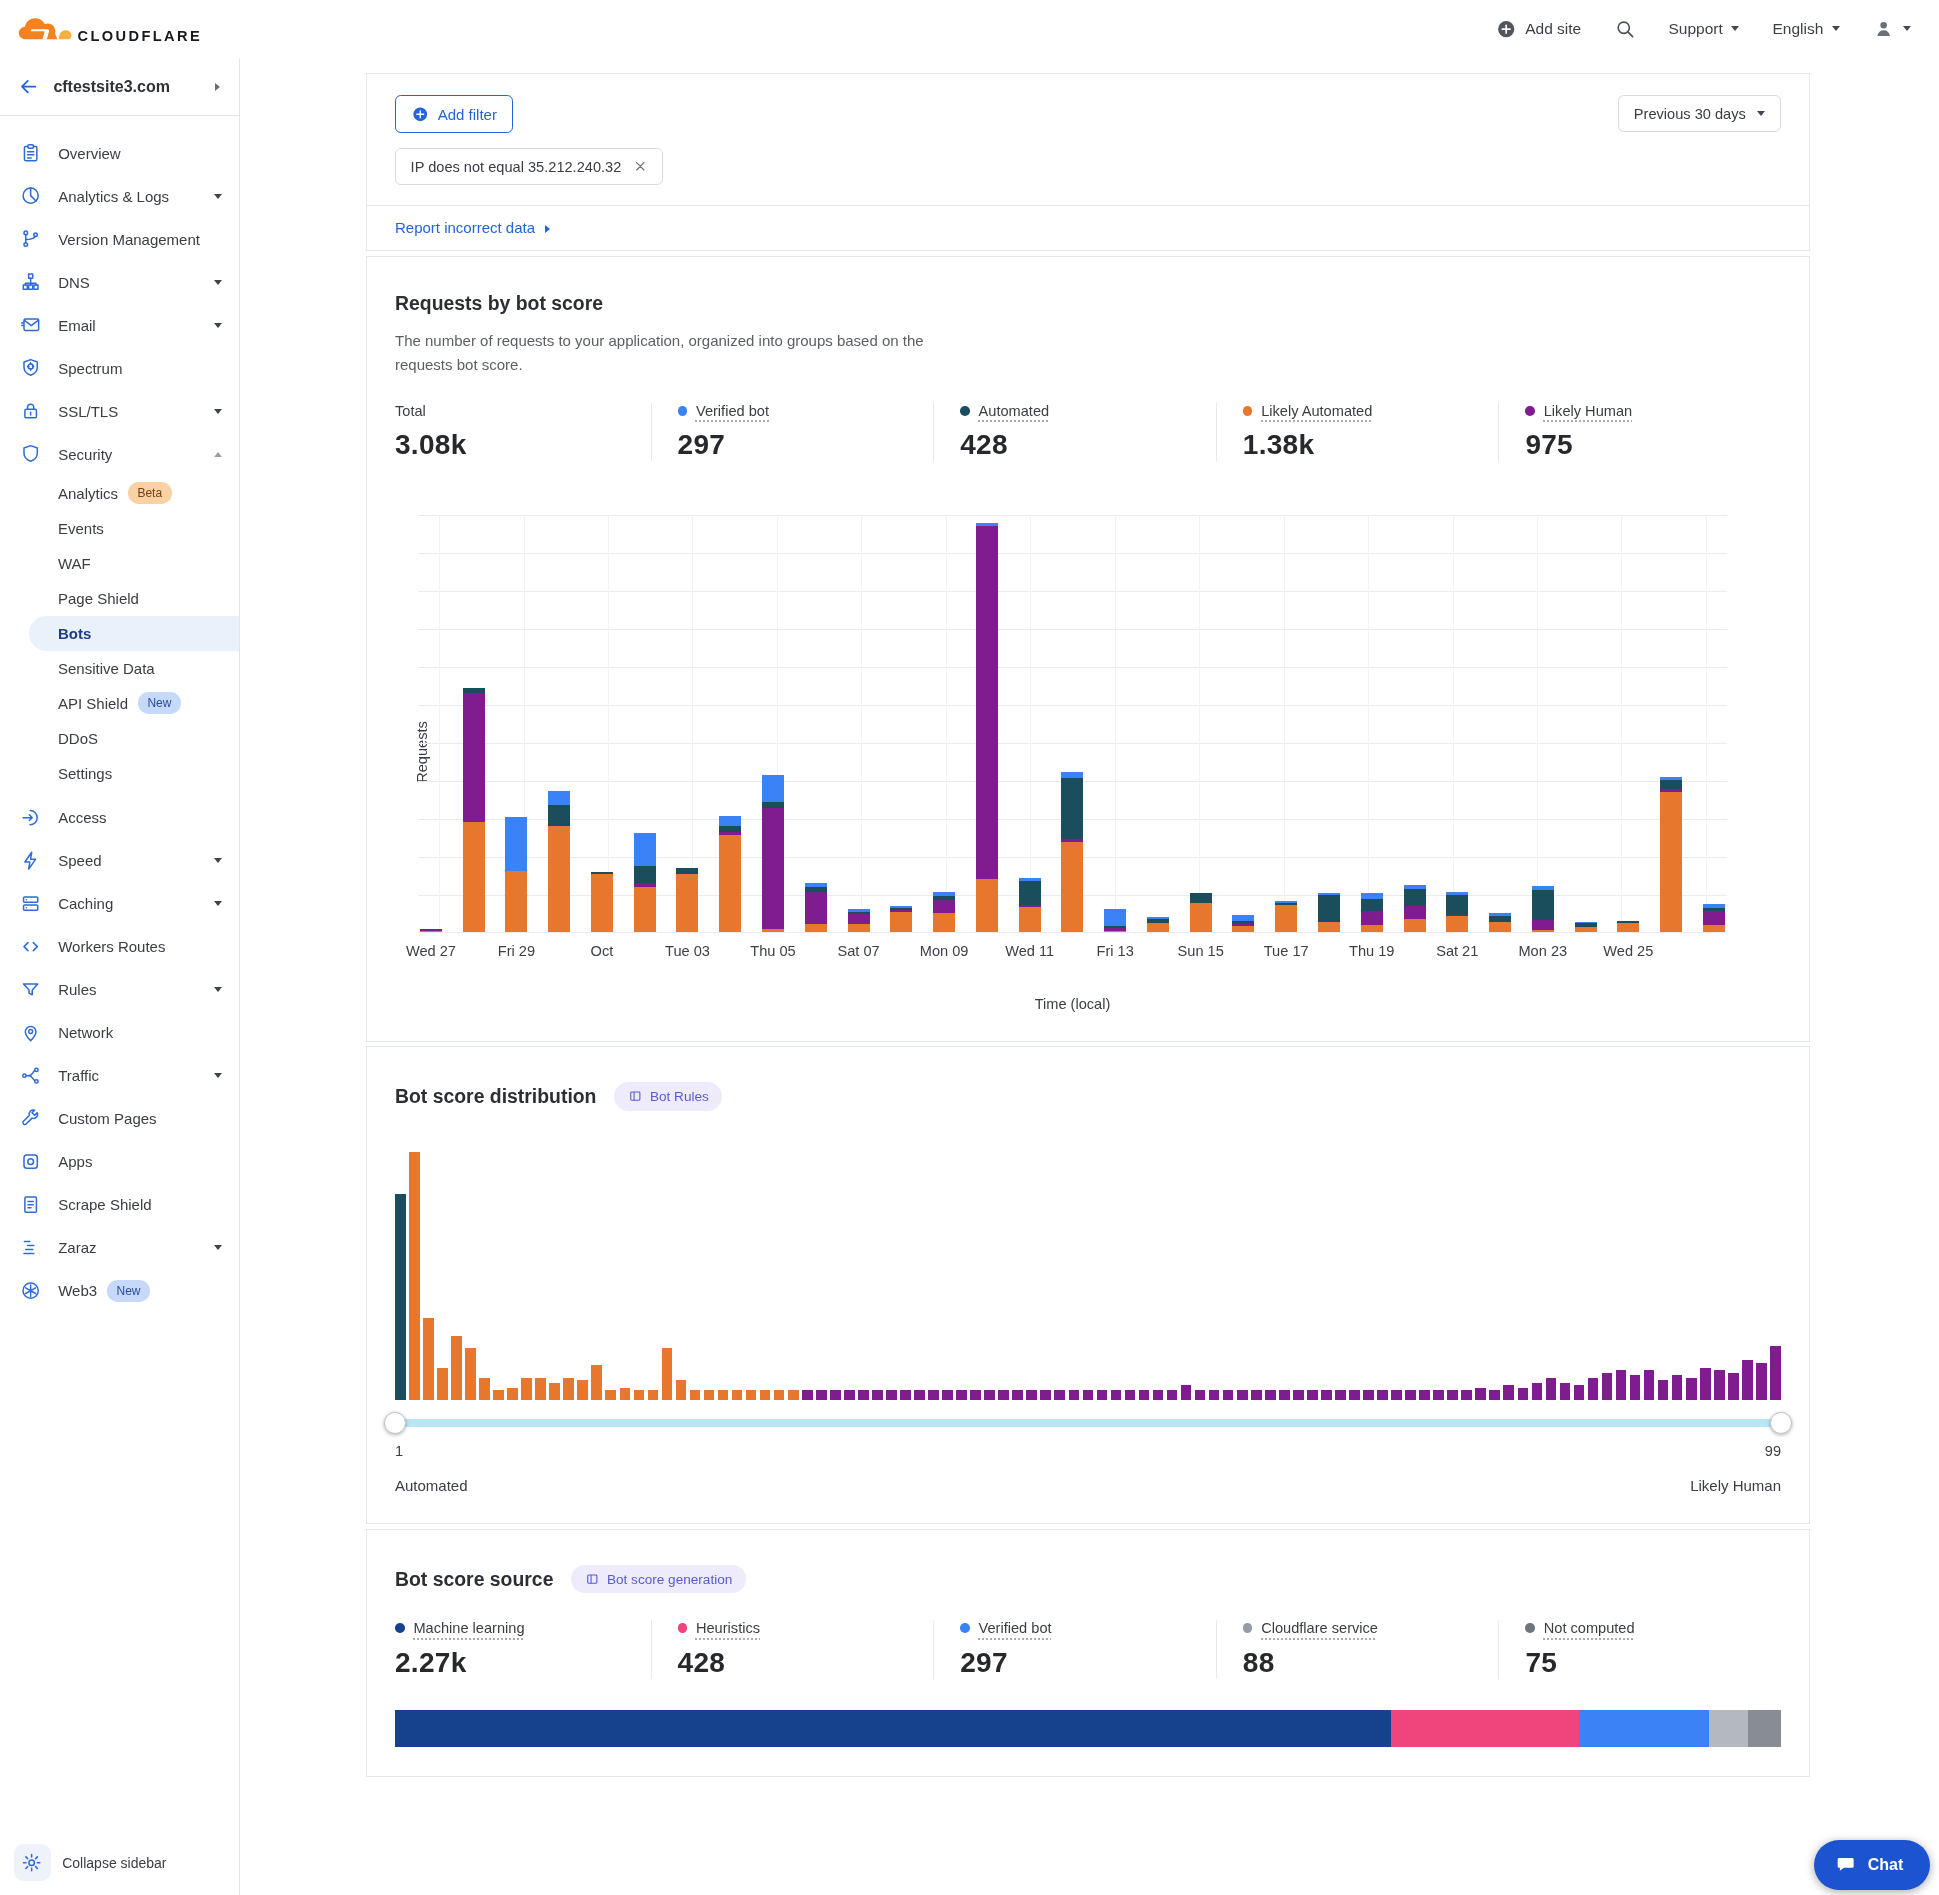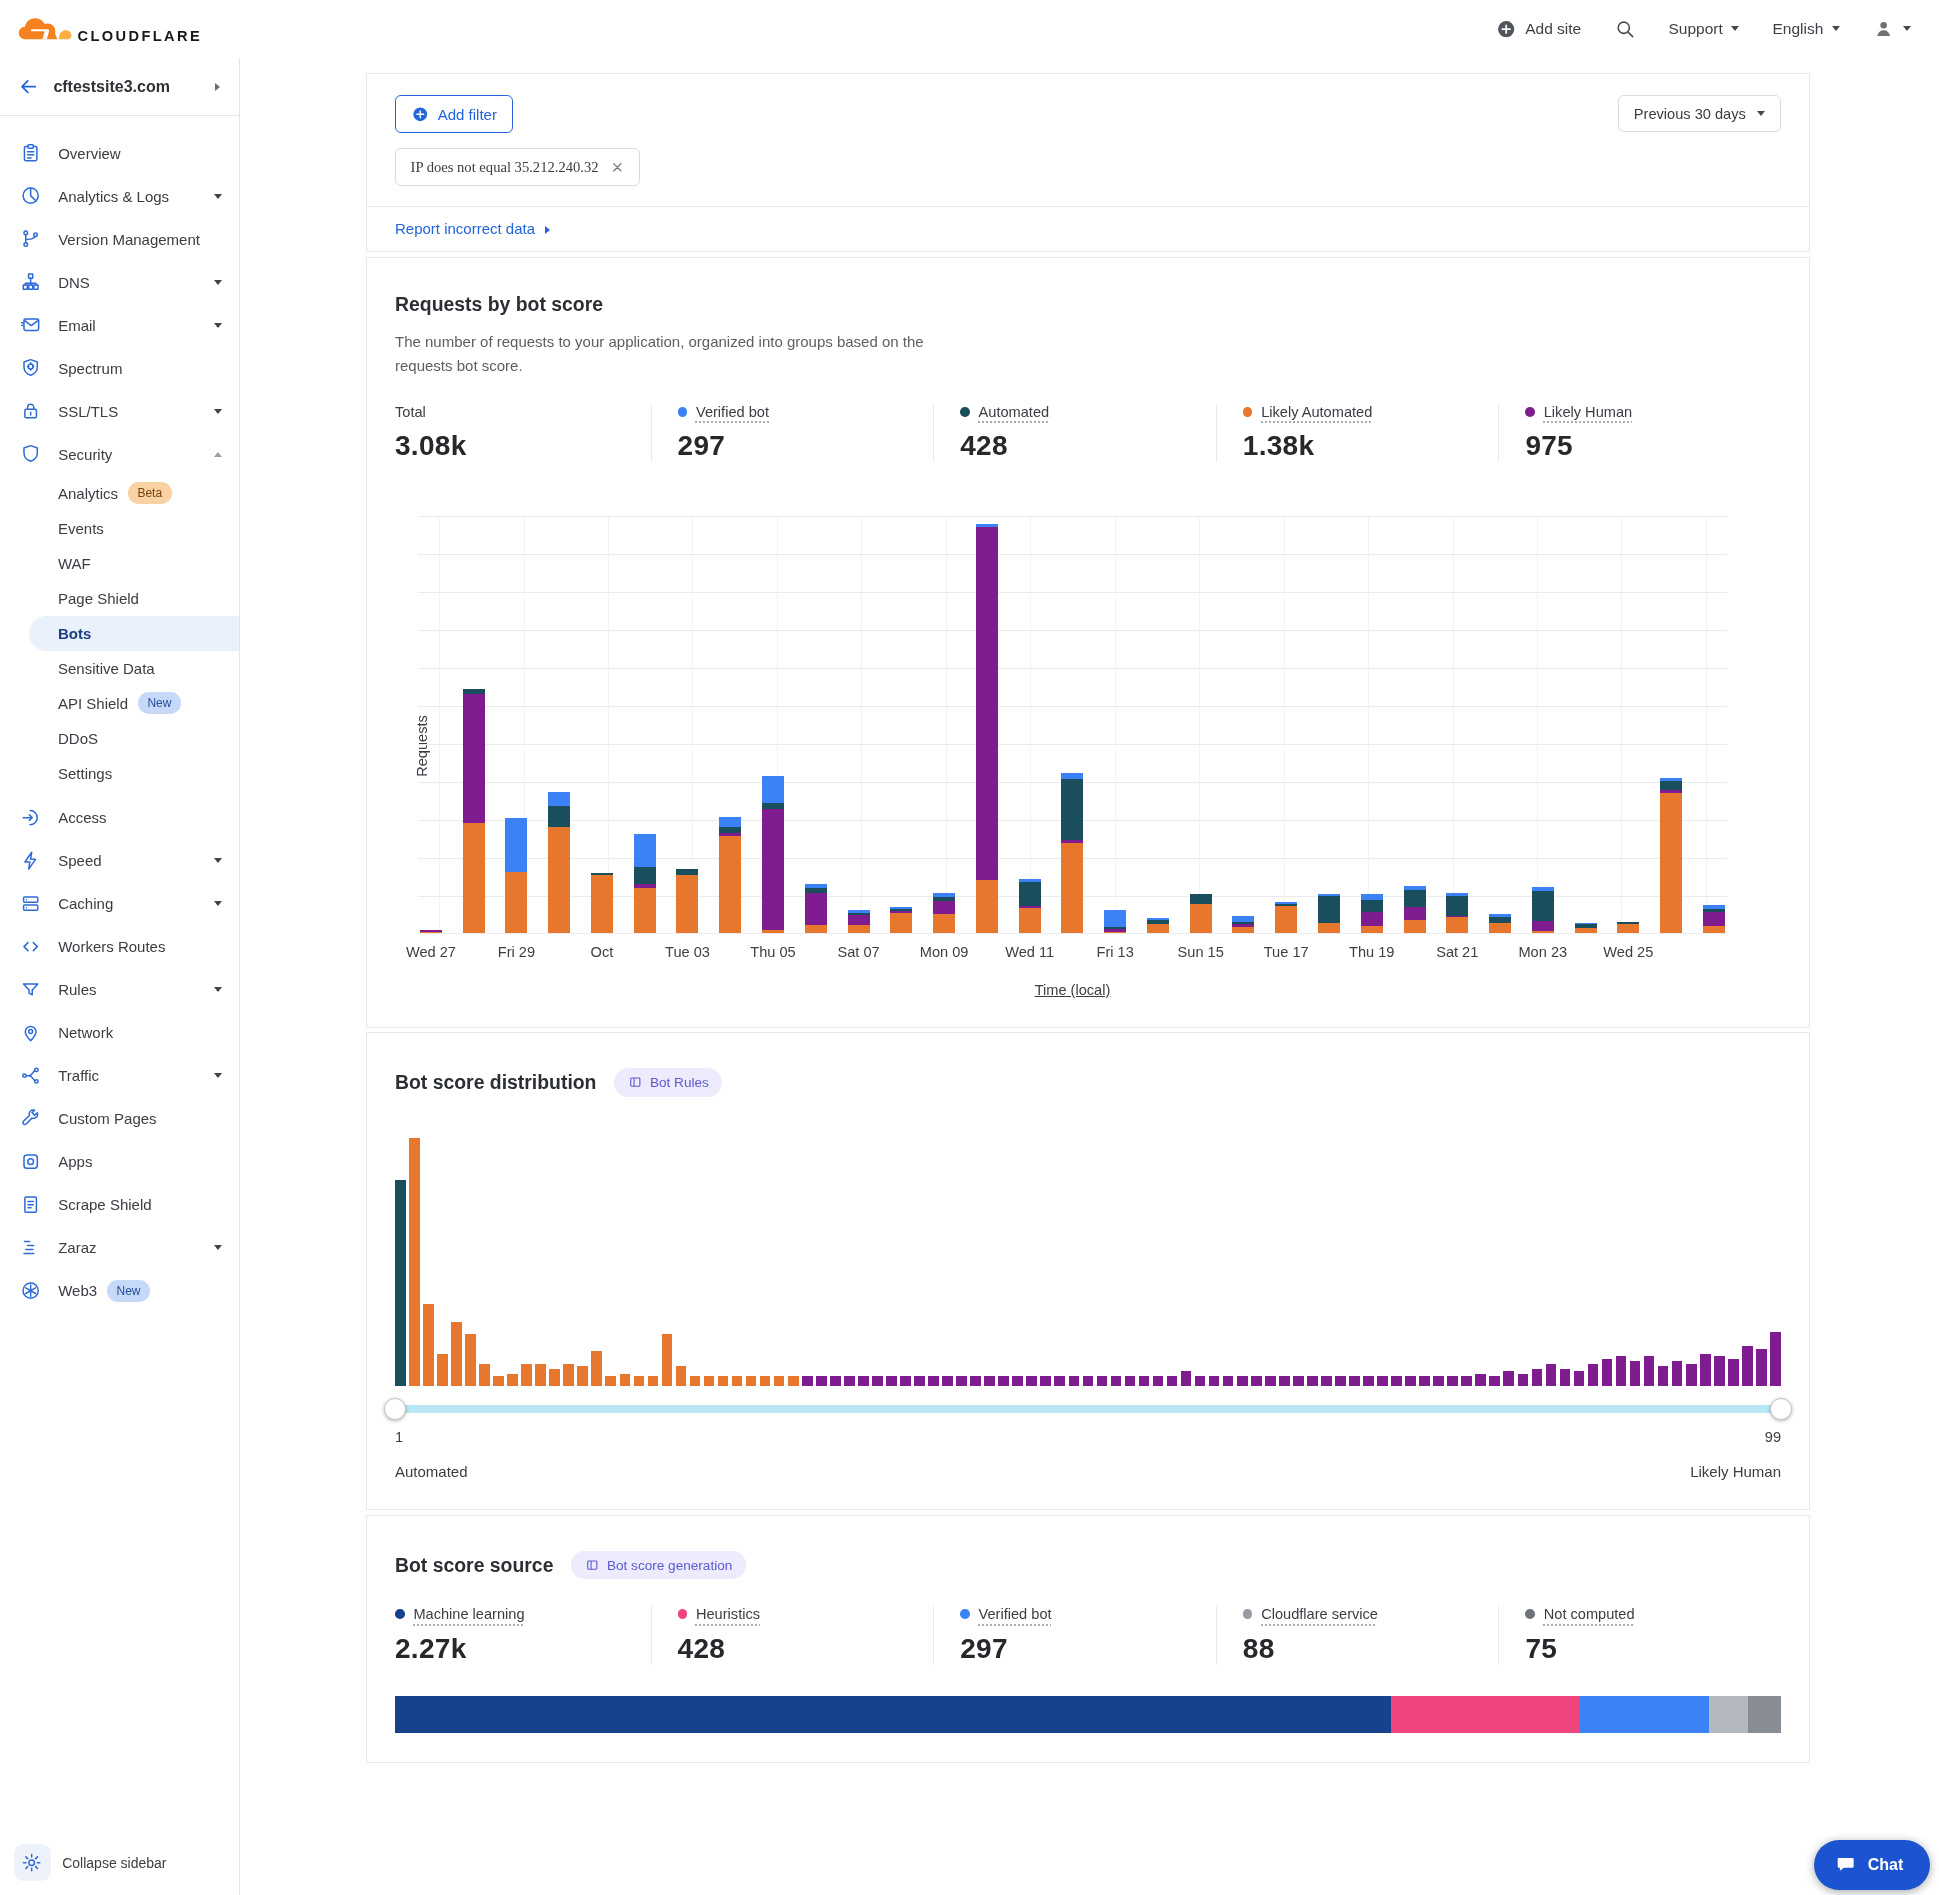--- a/index.html
+++ b/index.html
@@ -48,21 +48,21 @@
   .gear-btn { width:37px; height:37px; border-radius:9.7px; background:#eef2fb; color:#2e6bd6; display:flex; align-items:center; justify-content:center; cursor:pointer; }
   .collapse-label { font-size:14px; color:#3a3d43; }
 
   
   .main { flex:1; padding:14.6px 130px 0 126px; }
   .card { border:1px solid #e4e7eb; background:#fff; }
   .card + .card { margin-top:4.9px; }
 
   .filter-top { padding:21.3px 28px 19.4px; display:flex; justify-content:space-between; align-items:flex-start; }
   .add-filter-btn { display:inline-flex; align-items:center; gap:9.7px; border:1px solid #2264dc; color:#2264dc; background:#fff; border-radius:5.8px; padding:9.7px 15.5px; font-size:15px; cursor:pointer; font-family:inherit; }
-  .filter-chip { margin-top:14.6px; display:inline-flex; align-items:center; gap:11.6px; border:1px solid #d7dade; border-radius:5.8px; padding:9.7px 14.6px; font-size:14.6px; color:#3a3d43;font-family:Liberation Serif, serif; }
+  .filter-chip { margin-top:14.6px; display:inline-flex; align-items:center; gap:11.6px; border:1px solid #d7dade; border-radius:5.8px; padding:9.7px 14.6px; font-size:14.6px; color:#3a3d43; }
   .chip-x { width:14.6px; height:14.6px; color:#6b7075; cursor:pointer; }
   .range-btn { display:flex; align-items:center; gap:11.6px; border:1px solid #d7dade; background:#fff; border-radius:5.8px; padding:9.7px 14.6px; font-size:14.6px; color:#3a3d43; cursor:pointer; font-family:inherit; }
   .filter-divider { border-top:1px solid #e4e7eb; }
   .report-row { padding:13.6px 28px; display:flex; align-items:center; gap:9.7px; font-size:15px; color:#2264dc; cursor:pointer; }
   .tri-right-blue { width:0;height:0;border-top:4.9px solid transparent;border-bottom:4.9px solid transparent;border-left:5.8px solid #2264dc; margin-top:1.9px; }
 
   .pad-card { padding:35px 28px 29px; }
   .card-title { font-size:19.4px; font-weight:700; color:#2b2e33; }
   .title-row { display:flex; align-items:center; }
   .badge-pill { display:inline-flex; align-items:center; gap:7.8px; margin-left:17.5px; background:#edebfc; color:#5a5ad1; font-size:13.6px; padding:6.8px 13.6px; border-radius:14.6px; cursor:pointer; }
@@ -85,21 +85,21 @@
   .y-labels div { position:absolute; right:0; transform:translateY(-50%); font-size:14.6px; color:#3d4046; }
   .plot-col { flex:1; }
   .plot { position:relative; height:417px; }
   .hline { position:absolute; left:0; right:0; height:1px; background:#e9ebef; }
   .vline { position:absolute; top:0; bottom:0; width:1px; background:#f0f2f5; }
   .bars { position:absolute; inset:0 1.9px; display:flex; justify-content:space-between; align-items:flex-end; z-index:1; }
   .bar-col { width:22px; display:flex; flex-direction:column-reverse; cursor:pointer; }
   .x-labels { display:flex; justify-content:space-between; padding:0 1.9px; margin-top:10.7px; }
   .x-slot { width:22px; position:relative; height:19.4px; }
   .x-slot span { position:absolute; left:50%; transform:translateX(-50%); white-space:nowrap; font-size:14.6px; color:#3d4046; }
-  .x-axis-title { text-align:center; margin-top:18px; font-size:14.6px; color:#3a3d43;text-decoration:underline; }
+  .x-axis-title { text-align:center; margin-top:33px; font-size:14.6px; color:#3a3d43; }
 
   
   .hist { display:flex; align-items:flex-end; gap:3.4px; height:248px; margin-top:41px; }
   .hist-bar { flex:1; cursor:pointer; }
   .slider { position:relative; height:23px; margin-top:11.6px; }
   .slider-track { position:absolute; left:0; right:0; top:7.8px; height:7.8px; background:#b9e6f3; border-radius:4.9px; }
   .slider-handle { position:absolute; top:0; width:22px; height:22px; border-radius:50%; background:#fff; border:1px solid #c3c7cd; box-shadow:0 1px 3.9px rgba(0,0,0,.3); cursor:grab; z-index:1; }
   .slider-handle.left { left:-10.7px; }
   .slider-handle.right { right:-10.7px; }
   .slider-minmax { display:flex; justify-content:space-between; margin-top:8.7px; font-size:14.6px; color:#3d4046; }

